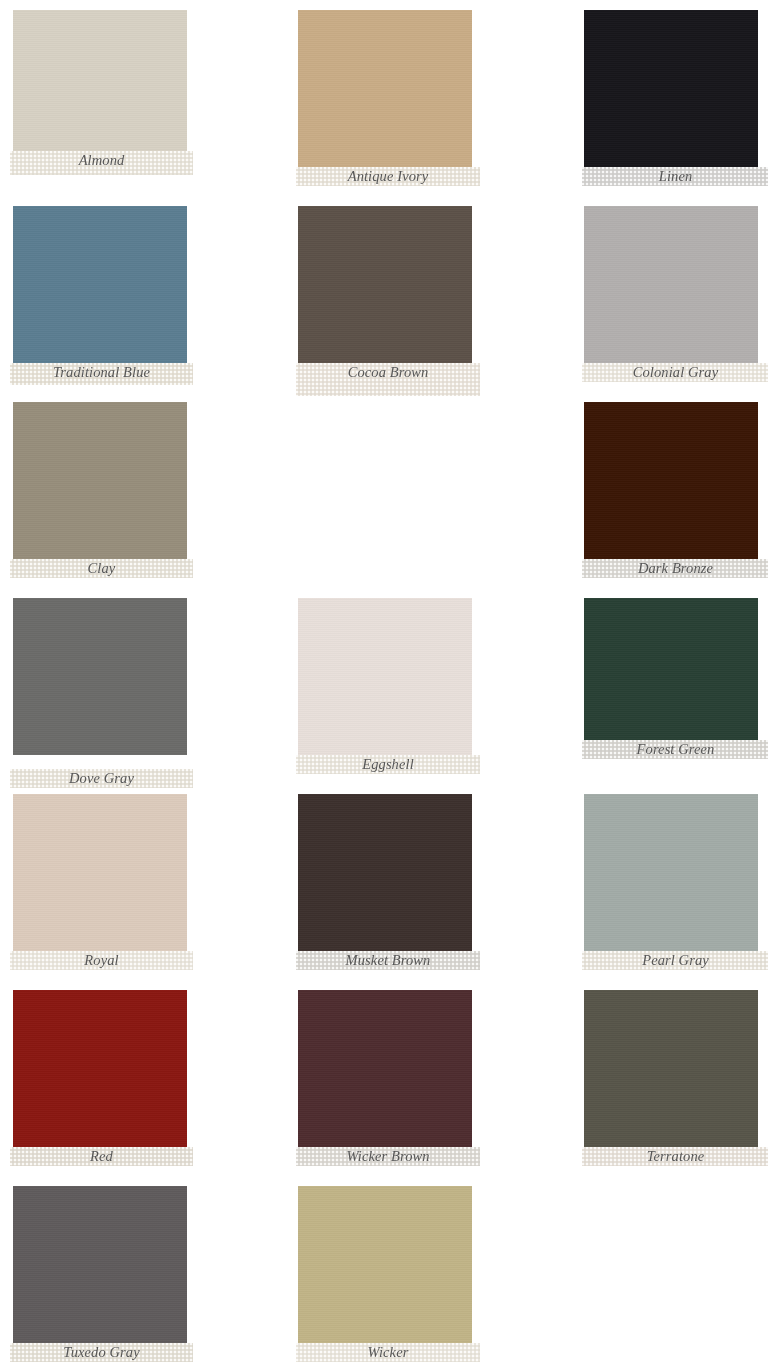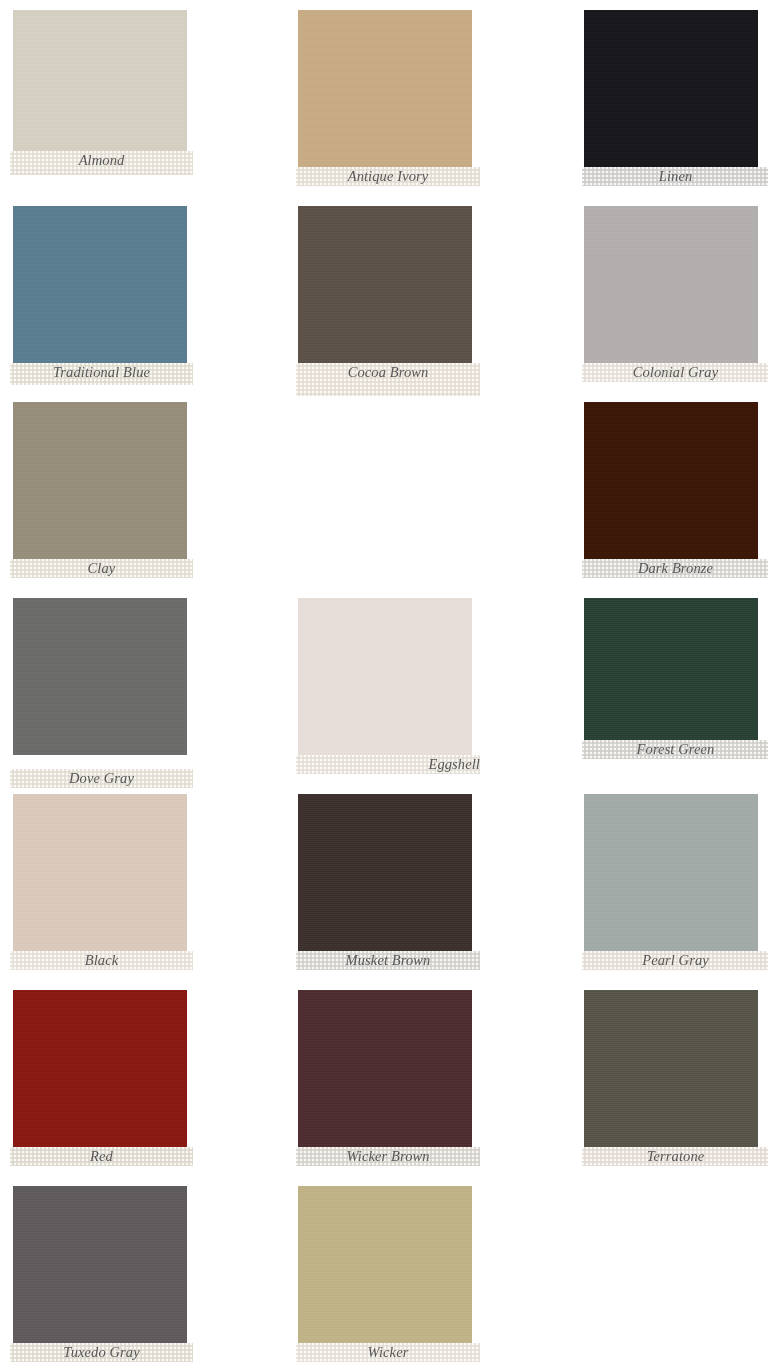--- a/index.html
+++ b/index.html
@@ -112,29 +112,29 @@
     <div class="swatch-cell col-3" style="left: 571px; top: 402px;">
       <div class="swatch-color" style="background-color: rgb(58, 22, 5); width: 174px; height: 157px;"></div>
       <div class="swatch-label" style="background-color: rgb(218, 216, 211); color: rgb(87, 87, 87); height: 19px; line-height: 19px; top: 157px;">Dark Bronze</div>
     </div>
     <div class="swatch-cell col-1" style="left: 0px; top: 598px;">
       <div class="swatch-color" style="background-color: rgb(107, 107, 105); width: 174px; height: 157px;"></div>
       <div class="swatch-label" style="background-color: rgb(231, 227, 217); color: rgb(87, 87, 87); height: 19px; line-height: 19px; top: 171px;">Dove Gray</div>
     </div>
     <div class="swatch-cell col-2" style="left: 285px; top: 598px;">
       <div class="swatch-color" style="background-color: rgb(232, 223, 218); width: 174px; height: 157px;"></div>
-      <div class="swatch-label" style="background-color: rgb(233, 229, 220); color: rgb(87, 87, 87); height: 19px; line-height: 19px; top: 157px; text-align: right;">Eggshell</div>
+      <div class="swatch-label" style="background-color: rgb(233, 229, 220); color: rgb(87, 87, 87); height: 19px; line-height: 19px; top: 157px;">Eggshell</div>
     </div>
     <div class="swatch-cell col-3" style="left: 571px; top: 598px;">
       <div class="swatch-color" style="background-color: rgb(40, 64, 52); width: 174px; height: 157px;"></div>
       <div class="swatch-label" style="background-color: rgb(216, 214, 209); color: rgb(87, 87, 87); height: 19px; line-height: 19px; top: 142px;">Forest Green</div>
     </div>
     <div class="swatch-cell col-1" style="left: 0px; top: 794px;">
       <div class="swatch-color" style="background-color: rgb(220, 203, 188); width: 174px; height: 157px;"></div>
-      <div class="swatch-label" style="background-color: rgb(234, 230, 221); color: rgb(87, 87, 87); height: 19px; line-height: 19px; top: 157px;">Black</div>
+      <div class="swatch-label" style="background-color: rgb(234, 230, 221); color: rgb(87, 87, 87); height: 19px; line-height: 19px; top: 157px;">Royal</div>
     </div>
     <div class="swatch-cell col-2" style="left: 285px; top: 794px;">
       <div class="swatch-color" style="background-color: rgb(60, 48, 45); width: 174px; height: 157px;"></div>
       <div class="swatch-label" style="background-color: rgb(217, 215, 210); color: rgb(87, 87, 87); height: 19px; line-height: 19px; top: 157px;">Musket Brown</div>
     </div>
     <div class="swatch-cell col-3" style="left: 571px; top: 794px;">
       <div class="swatch-color" style="background-color: rgb(162, 171, 167); width: 174px; height: 157px;"></div>
       <div class="swatch-label" style="background-color: rgb(231, 227, 218); color: rgb(87, 87, 87); height: 19px; line-height: 19px; top: 157px;">Pearl Gray</div>
     </div>
     <div class="swatch-cell col-1" style="left: 0px; top: 990px;">

